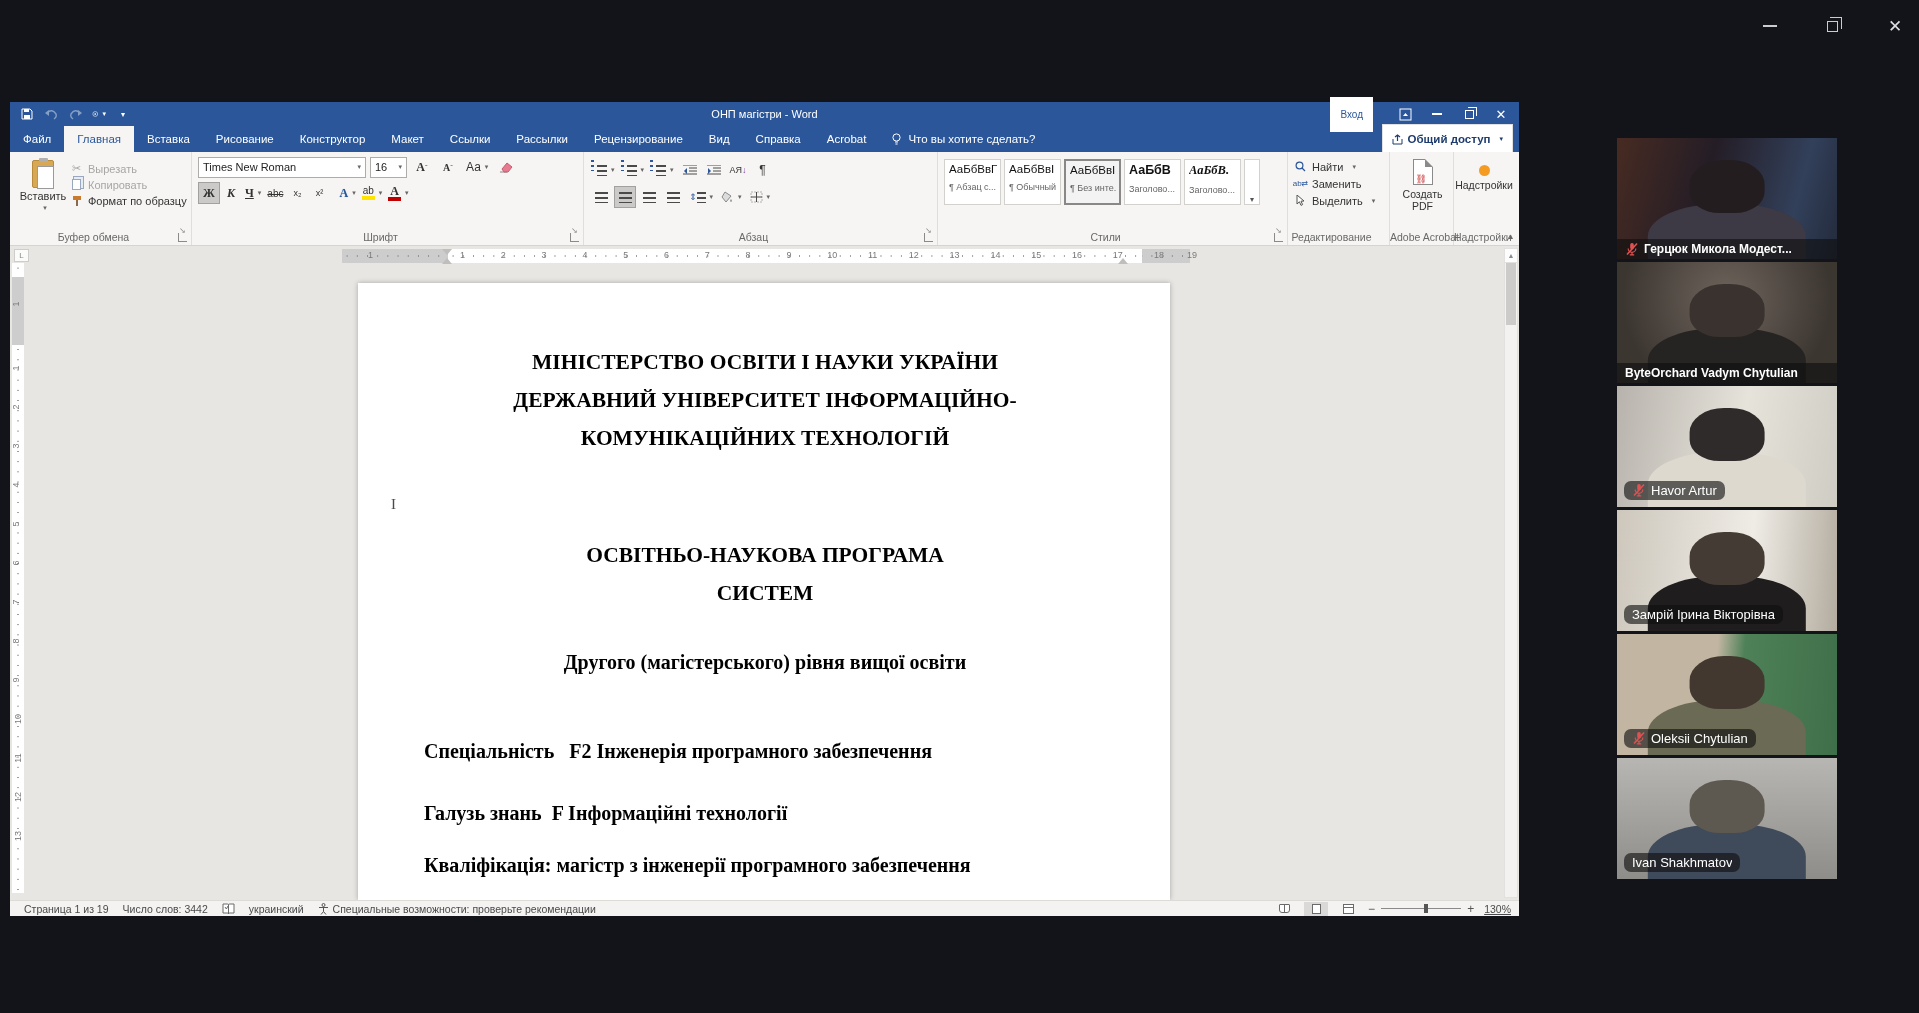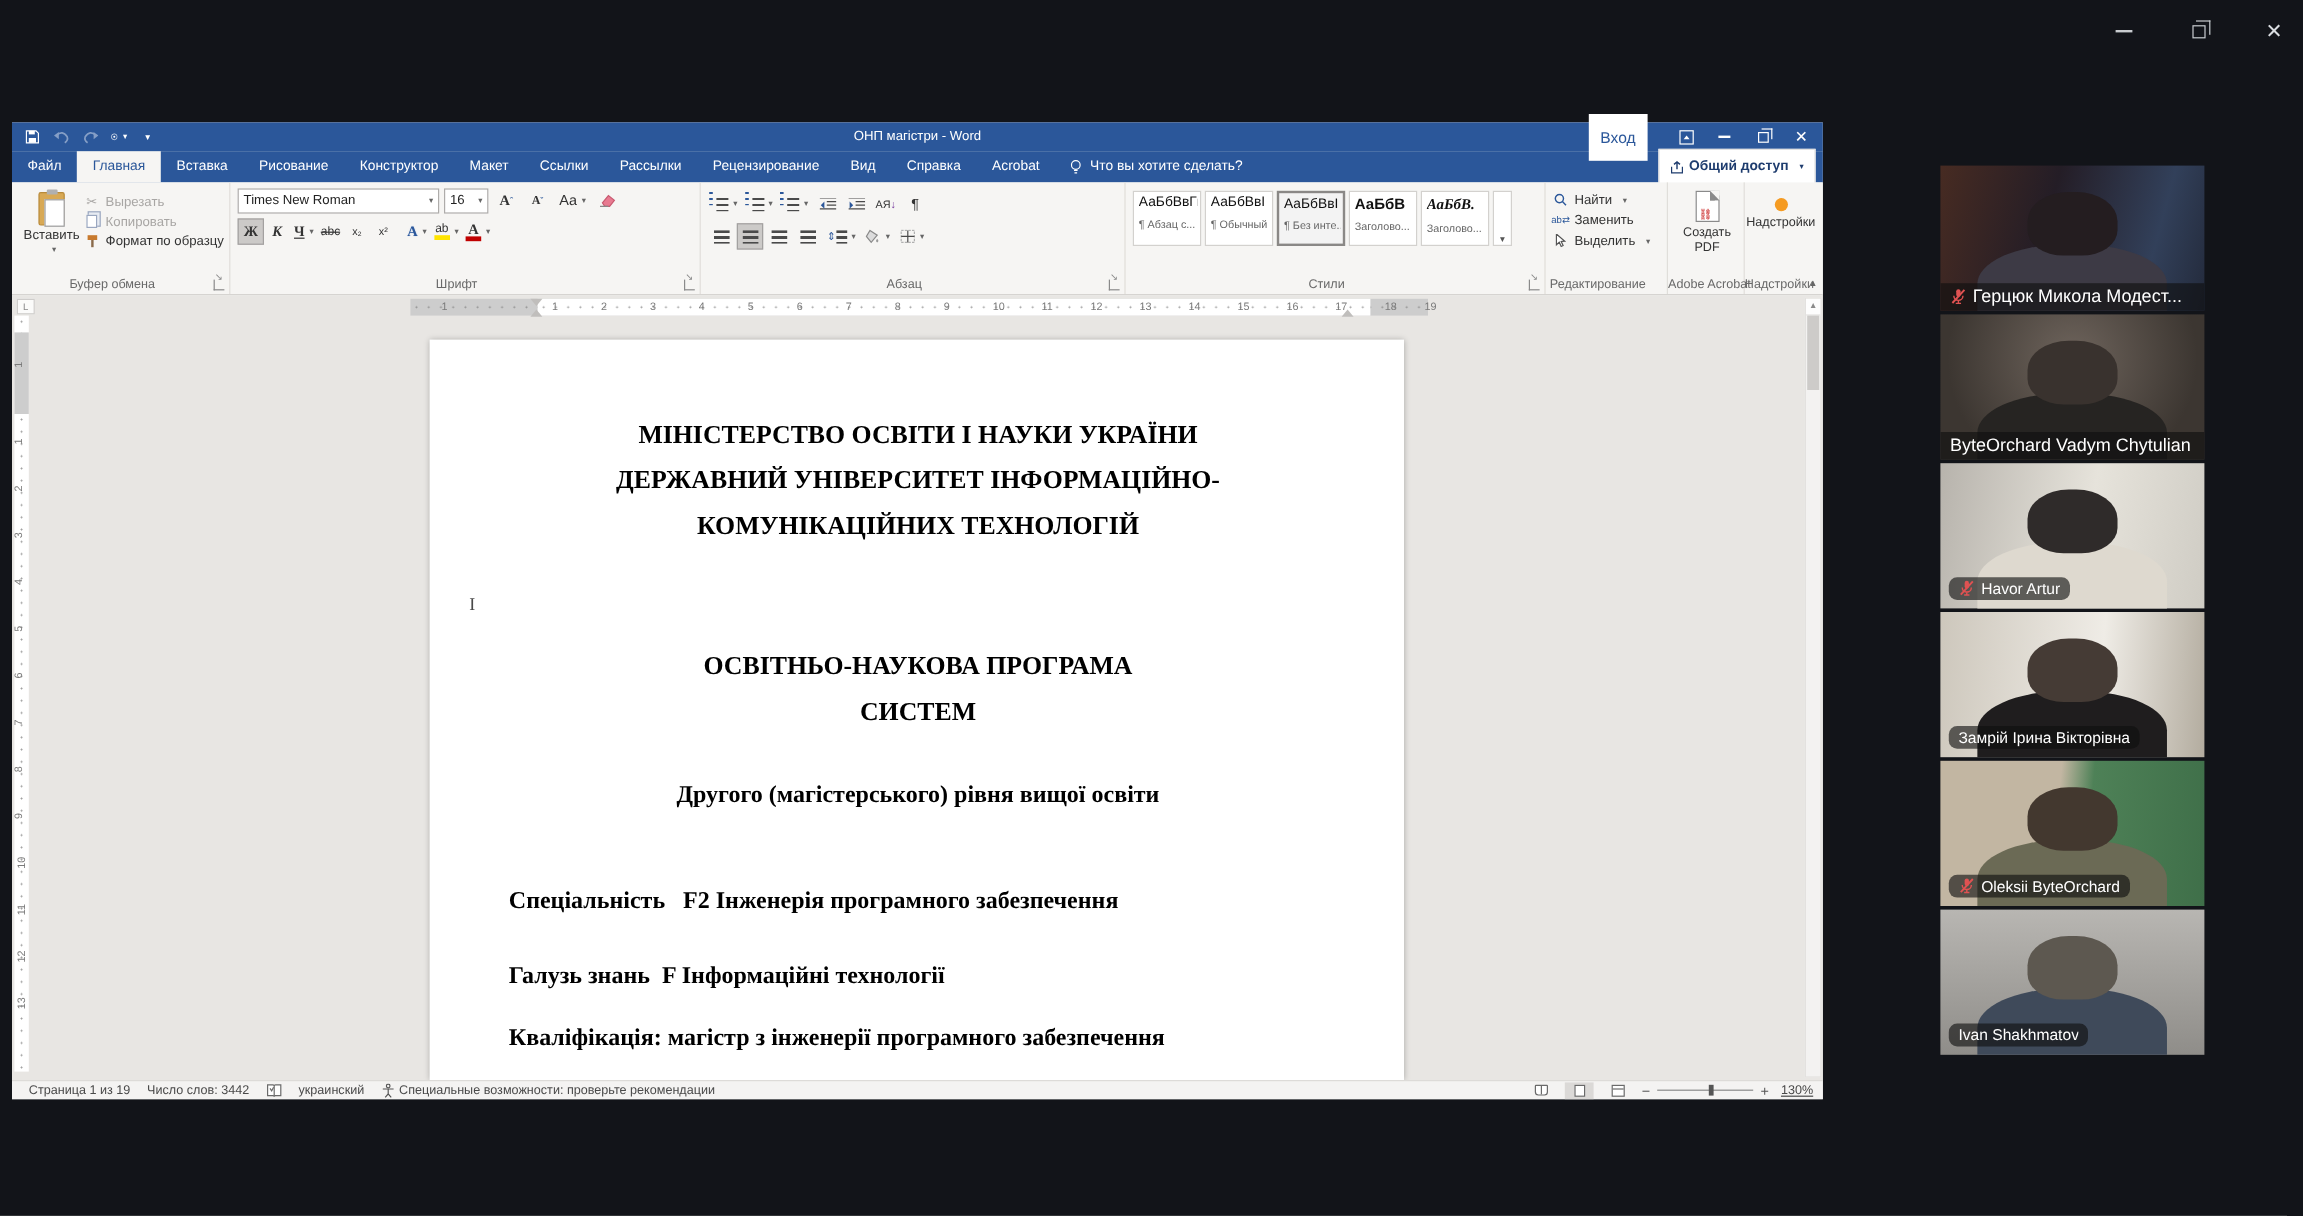--- a/index.html
+++ b/index.html
@@ -21,21 +21,21 @@
     font-size:11px; color:#333; }
 
   
   #titlebar { position:absolute; left:0; top:0; right:0; height:24px; background:#2b579a;
     display:flex; align-items:center; color:#fff; }
   #qat { display:flex; align-items:center; gap:10px; padding-left:10px; width:170px; }
   .qat-ic { width:14px; height:14px; display:flex; align-items:center; justify-content:center; font-size:12px; }
   .dim { opacity:.55; }
   #title-text { position:absolute; left:0; right:0; text-align:center; font-size:11px; pointer-events:none; }
   #titlebar-right { margin-left:auto; display:flex; align-items:center; gap:4px; padding-right:4px; z-index:2; }
-  #sign-in { background:#fff; color:#2b579a; font-size:13px; padding:12px 10px; margin-right:14px; cursor:default; }
+  #sign-in { background:#fff; color:#2b579a; font-size:10px; padding:12px 10px; margin-right:14px; cursor:default; }
   .tb-ic { width:28px; height:20px; display:flex; align-items:center; justify-content:center; font-size:12px; color:#fff; }
   .tb-restore { width:9px; height:9px; border:1px solid #fff; position:relative; }
   .tb-restore:before { content:""; position:absolute; left:2px; top:-4px; width:8px; height:8px;
     border-top:1px solid #fff; border-right:1px solid #fff; }
 
   
   #tabrow { position:absolute; left:0; top:24px; right:0; height:26px; background:#2b579a;
     display:flex; align-items:stretch; color:#fff; }
   .rtab { padding:0 13px; display:flex; align-items:center; font-size:11.5px; cursor:default; white-space:nowrap; }
   .rtab.active { background:#f6f5f3; color:#2b579a; }
@@ -183,21 +183,21 @@
   .zpm { font-size:12px; color:#555; cursor:default; }
 
   
   #videos { position:absolute; left:1617px; top:138px; width:220px; display:flex; flex-direction:column; gap:3.5px; }
   .tile { position:relative; width:220px; height:120.5px; overflow:hidden; background:#222; }
   .sil-head { position:absolute; left:50%; transform:translateX(-50%); top:18%; width:34%; height:44%; border-radius:46% 46% 40% 40%; }
   .sil-body { position:absolute; left:50%; transform:translateX(-50%); top:55%; width:72%; height:60%; border-radius:45% 45% 0 0; }
   .tile-label { position:absolute; display:flex; align-items:center; gap:5px; color:#fff; font-size:13px;
     background:rgba(15,15,15,.62); padding:2px 8px; }
   .tile-label.pill { left:7px; bottom:7px; border-radius:7px; max-width:200px; }
-  .tile-label.full { left:0; right:0; bottom:0; padding:3px 8px; font-size:15px; }
+  .tile-label.full { left:0; right:0; bottom:0; padding:3px 8px; font-size:12px;font-weight:bold; }
   .tile-label .nm { white-space:nowrap; overflow:hidden; text-overflow:ellipsis; }
   .micoff { flex:0 0 auto; width:14px; height:14px; }
 </style>
 </head>
 <body>
 
 <div id="os-controls">
   <div class="os-btn">
       <span class="os-min"></span>
     </div>
@@ -681,21 +681,21 @@
     <div class="tile" style="background: linear-gradient(95deg, rgb(194, 182, 162) 0px, rgb(194, 182, 162) 44%, rgb(78, 129, 87) 56%, rgb(63, 111, 73));">
       <div class="sil-body" style="background: rgb(107, 106, 85);"></div>
       <div class="sil-head" style="background: rgb(67, 56, 47);"></div>
       <div class="tile-label pill">
         <svg class="micoff" viewBox="0 0 14 14">
           <rect x="5.2" y="1" width="3.6" height="6.5" rx="1.8" fill="#e05252"></rect>
           <path d="M3.2 6.5a3.8 3.8 0 0 0 7.6 0" fill="none" stroke="#e05252" stroke-width="1.2"></path>
           <path d="M7 10.5v2 M4.8 12.8h4.4" stroke="#e05252" stroke-width="1.2"></path>
           <path d="M2 12.5 L12 1.5" stroke="#e05252" stroke-width="1.6"></path>
         </svg>
-        <span class="nm">Oleksii ByteOrchard</span>
+        <span class="nm">Oleksii Chytulian</span>
       </div>
     </div>
     <div class="tile" style="background: linear-gradient(rgb(184, 182, 178), rgb(143, 141, 137));">
       <div class="sil-body" style="background: rgb(63, 74, 90);"></div>
       <div class="sil-head" style="background: rgb(93, 88, 80);"></div>
       <div class="tile-label pill">
         <span class="nm">Ivan Shakhmatov</span>
       </div>
     </div>
   </div>

